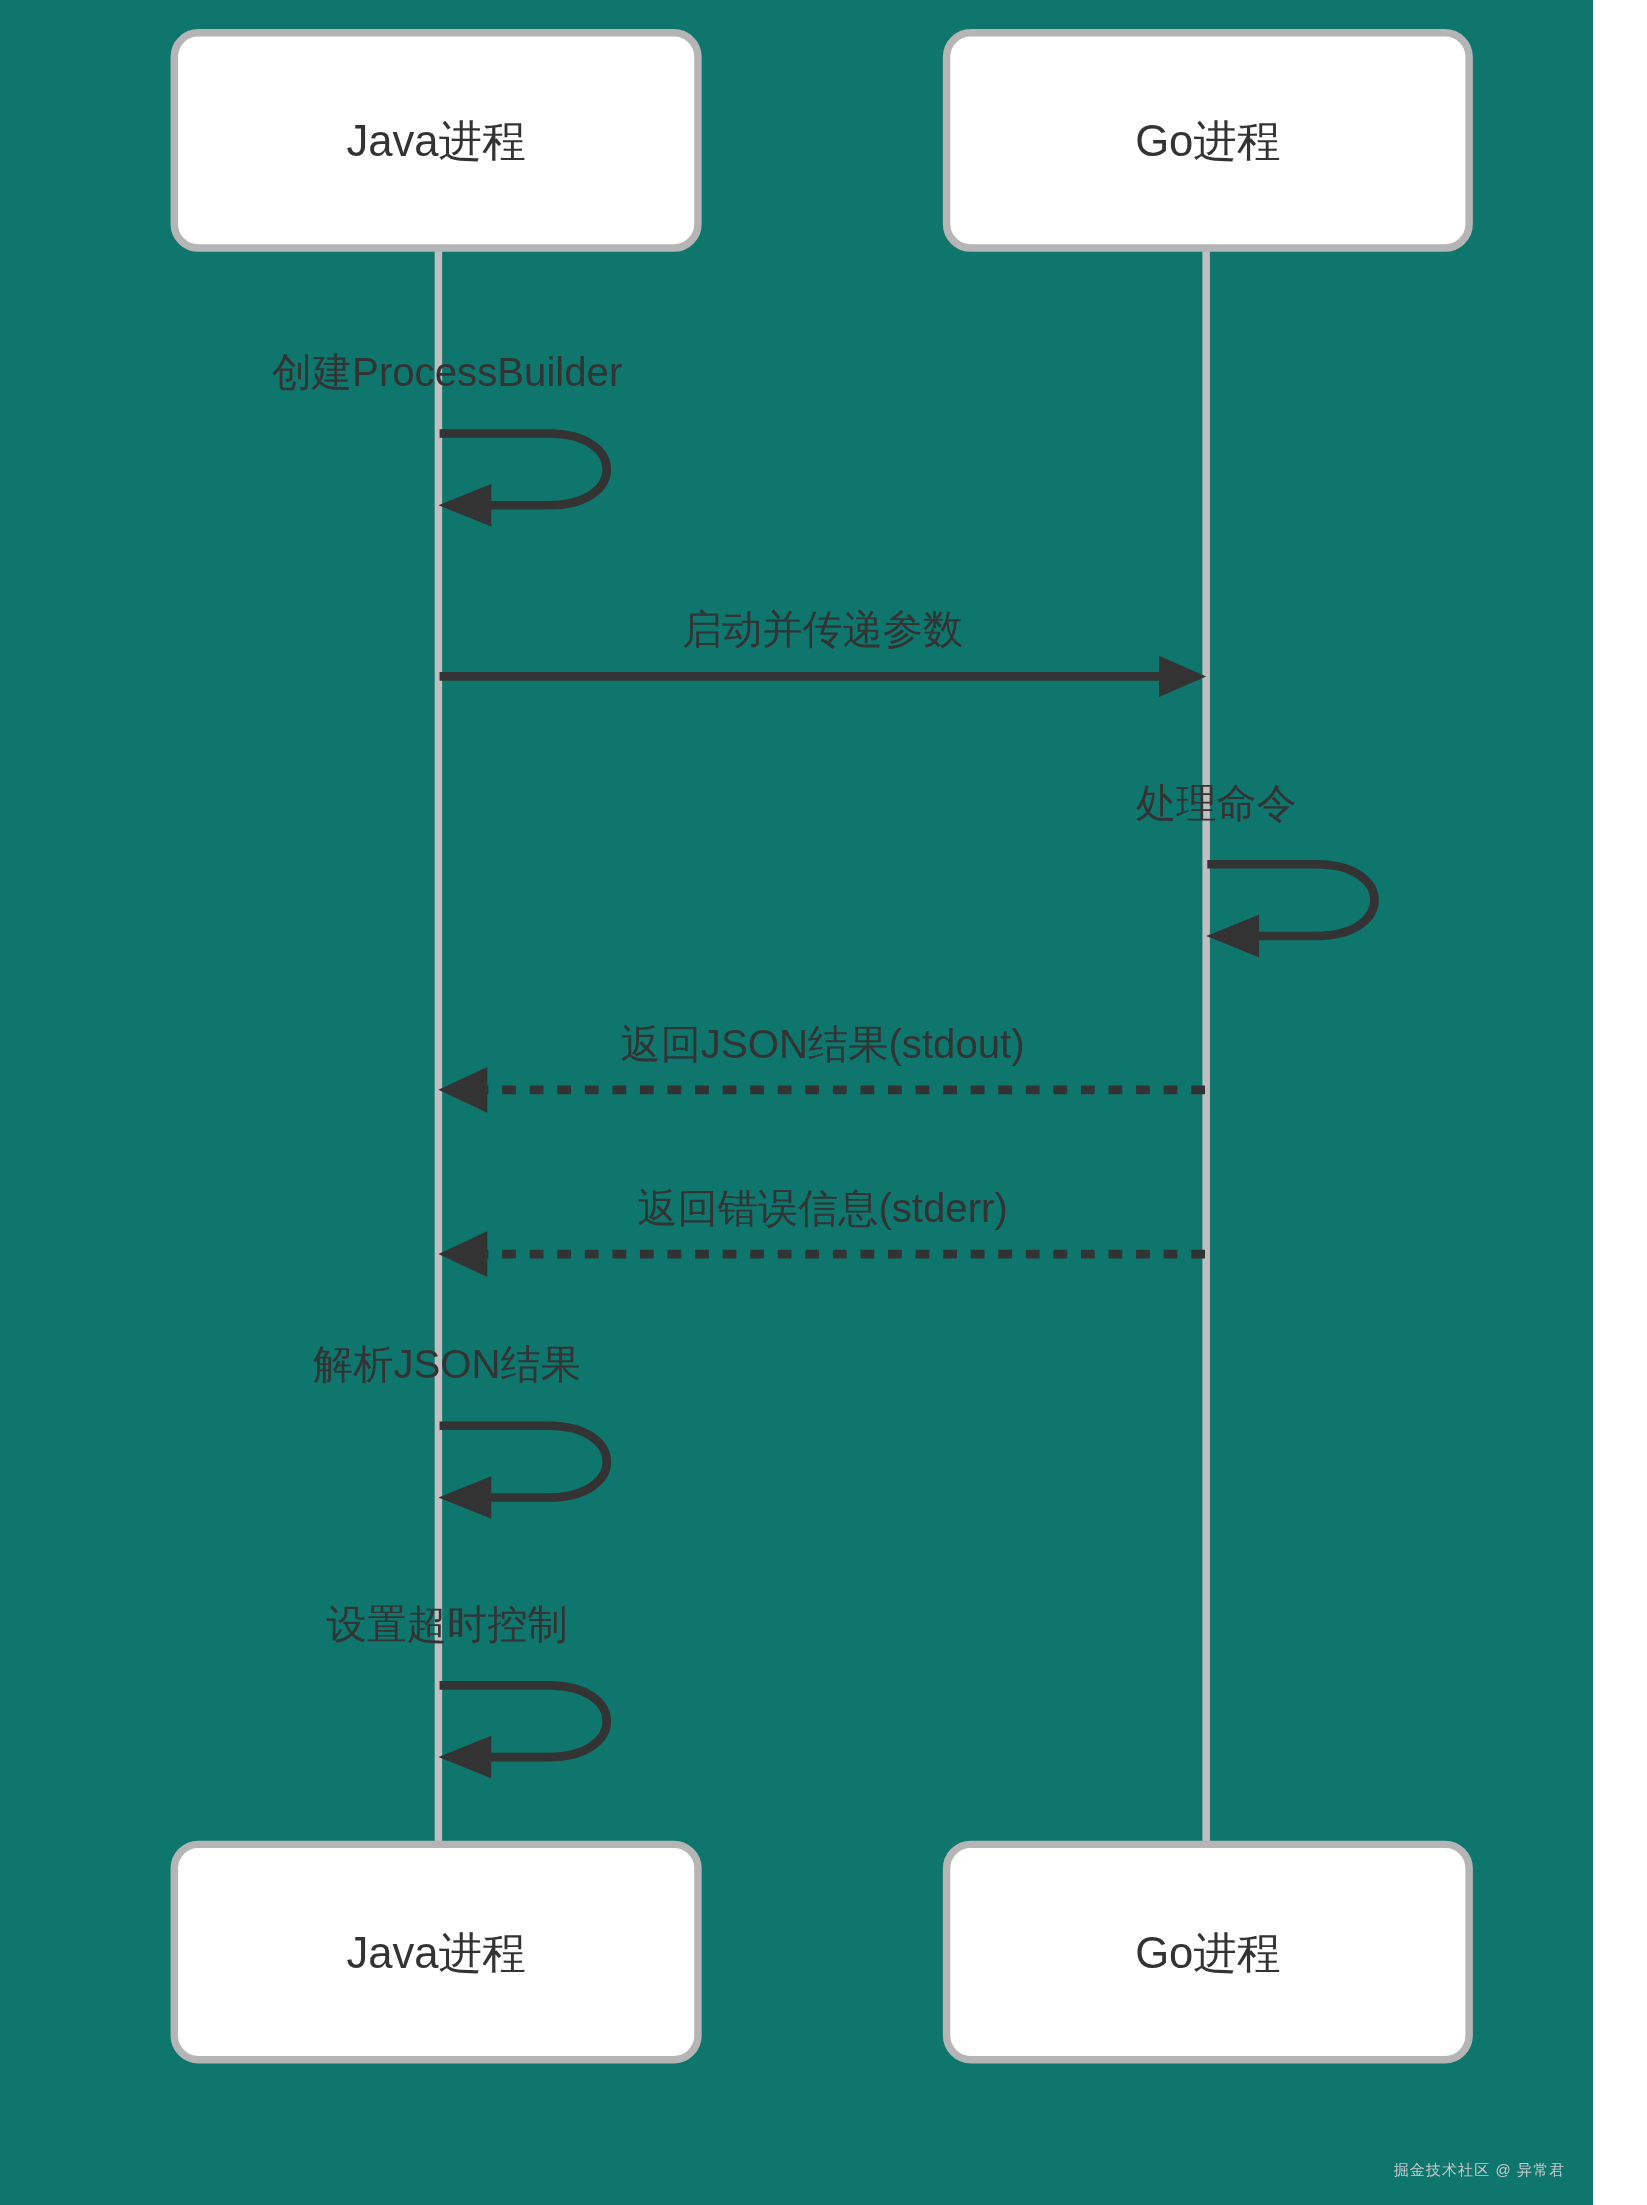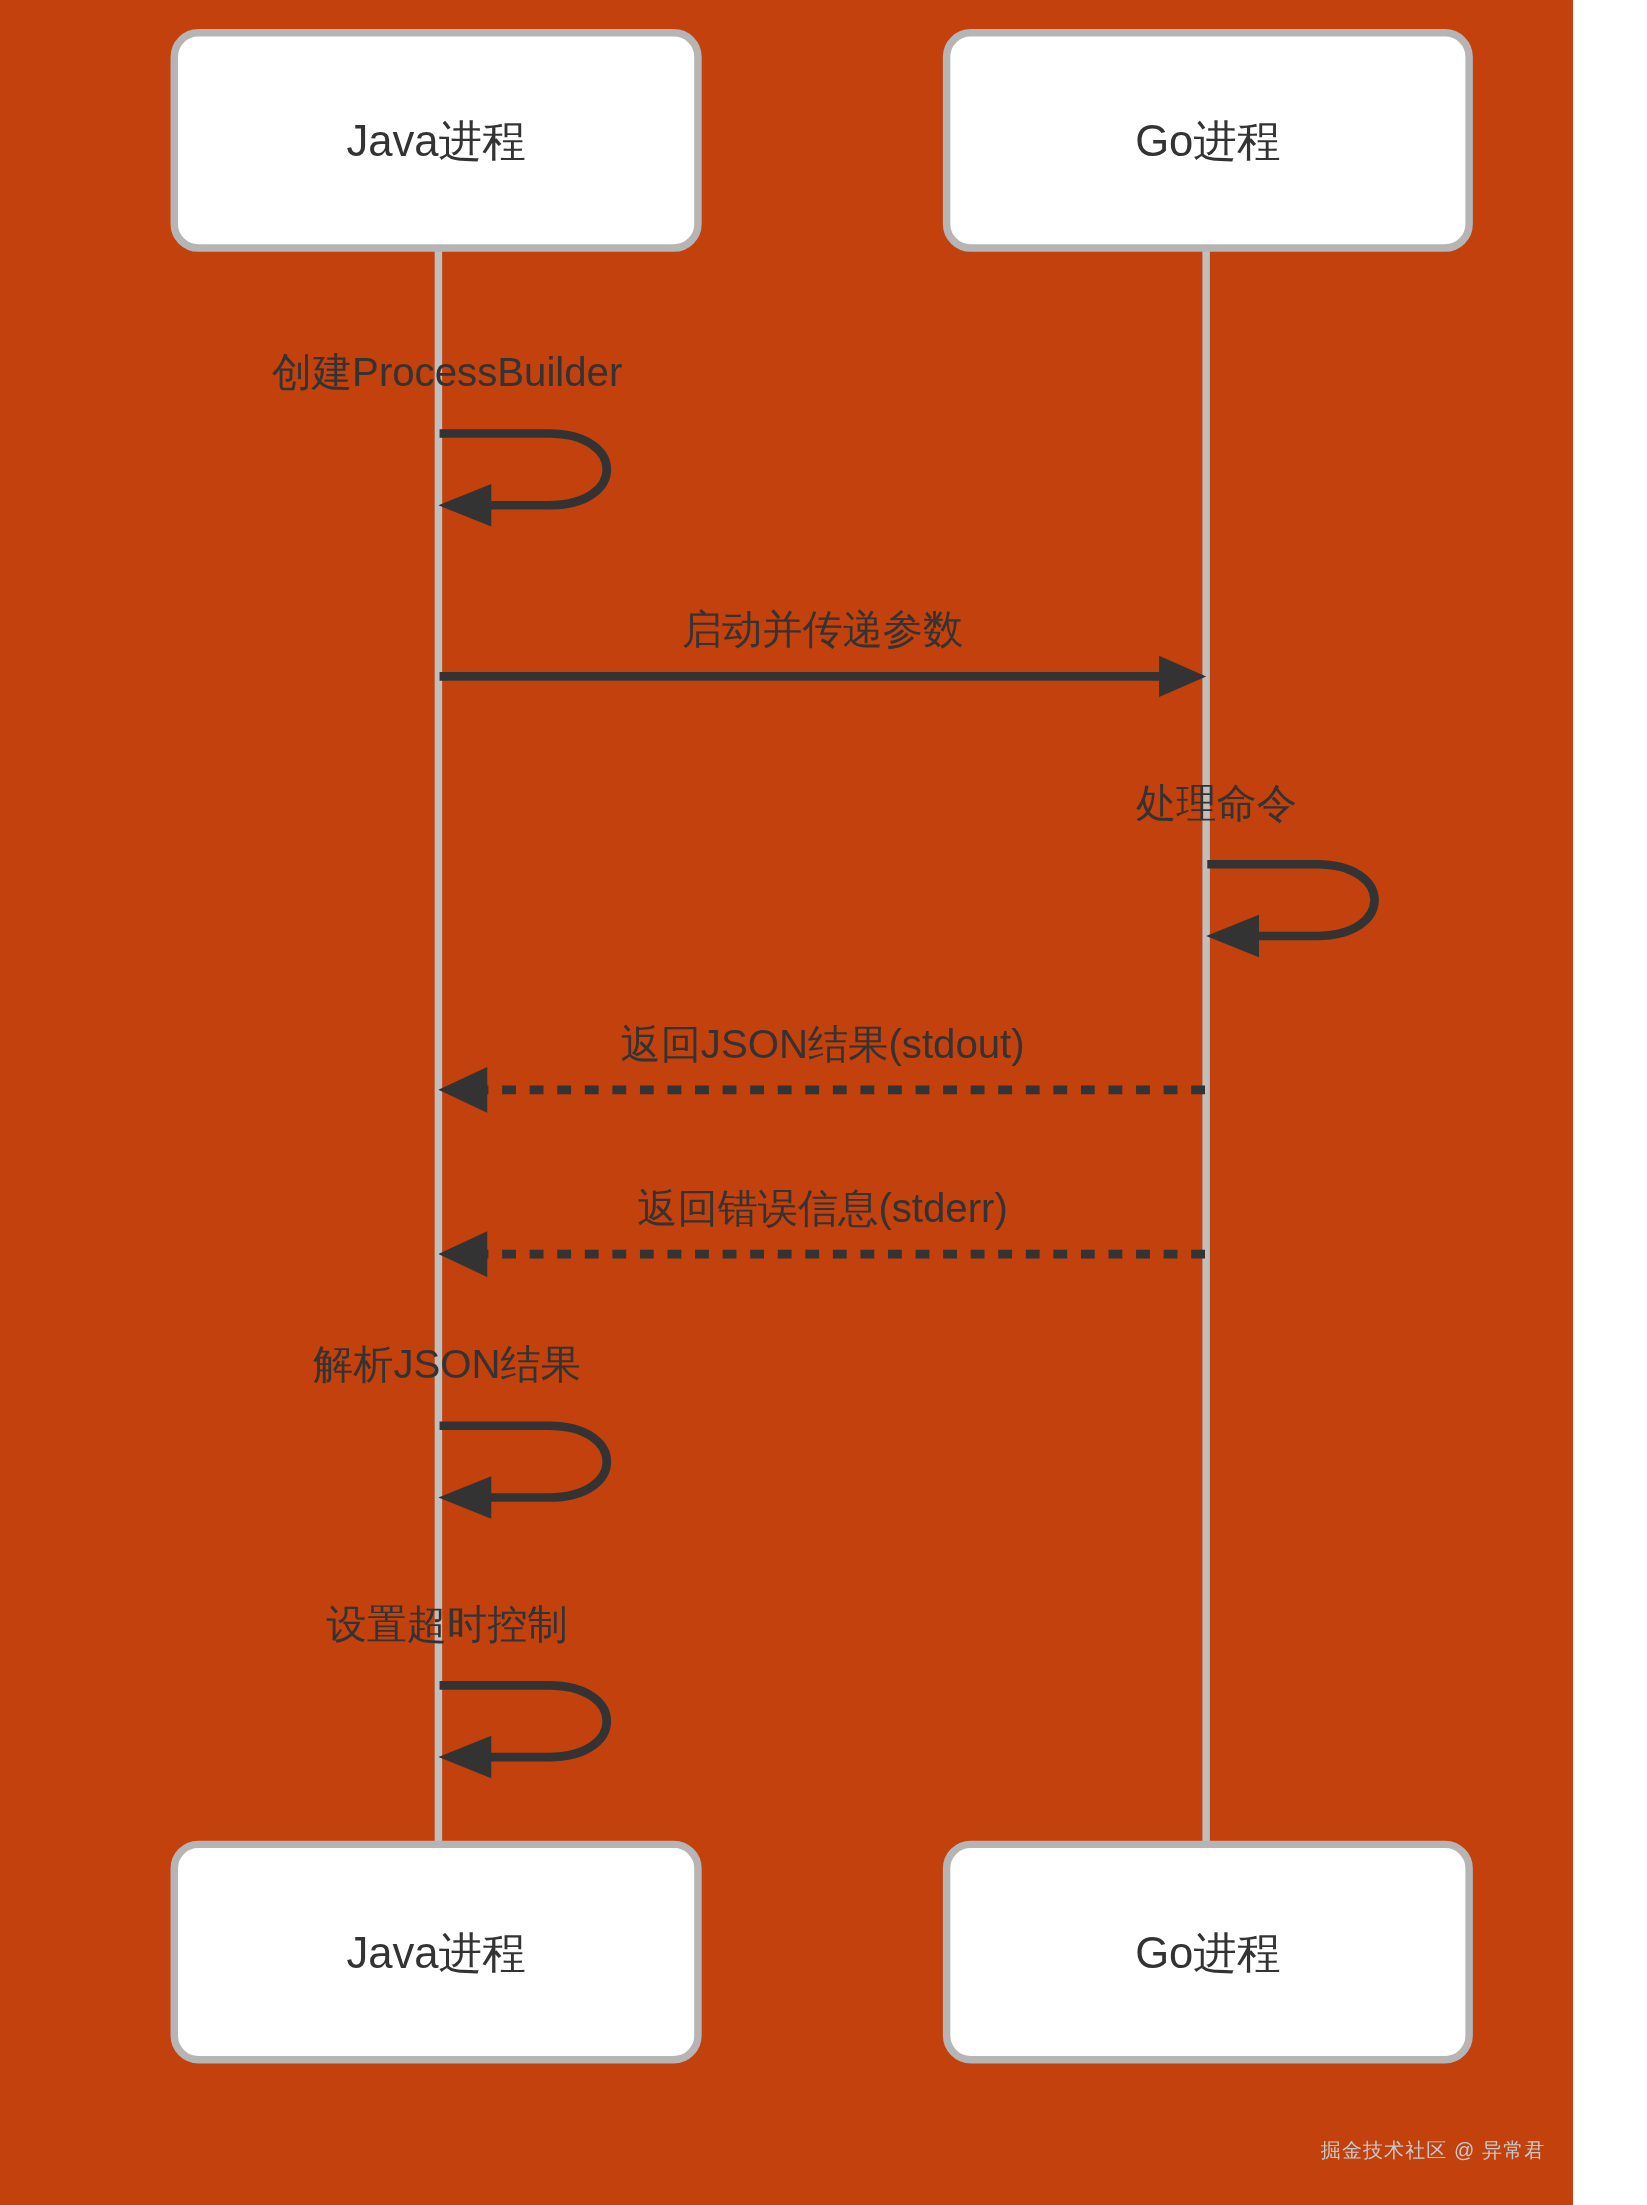--- a/index.html
+++ b/index.html
@@ -10,21 +10,22 @@
   body {
     width: 1648px;
     height: 2205px;
     font-family: "Liberation Sans", "DejaVu Sans", sans-serif;
     overflow: hidden;
   }
   #stage {
     position: relative;
     width: 1573px;
     height: 2205px;
-    background: #c2410c;
+    background: #0f766e;
+    padding-left: 20px;
   }
   #diagram {
     position: absolute;
     left: 0;
     top: 0;
     width: 1648px;
     height: 2205px;
   }
   .actor-label {
     font-size: 76px;
@@ -35,22 +36,22 @@
   }
   .msg-label {
     font-size: 70px;
     fill: #333333;
     font-family: "Liberation Sans", "DejaVu Sans", sans-serif;
     text-anchor: middle;
   }
   .watermark-text {
     position: absolute;
     right: 27.6px;
-    bottom: 41px;
-    font-size: 20px;
+    bottom: 25px;
+    font-size: 15px;
     color: #c9c9cc;
     font-family: "Liberation Sans", "DejaVu Sans", sans-serif;
     letter-spacing: 1.1px;
     white-space: nowrap;
   }
 </style>
 </head>
 <body>
 
 <div id="stage">

